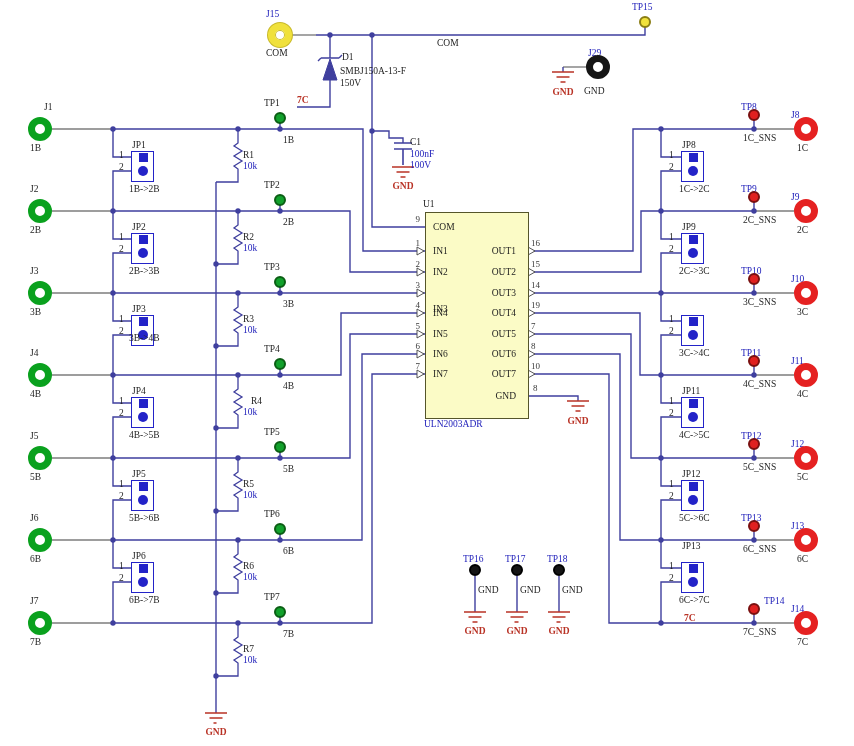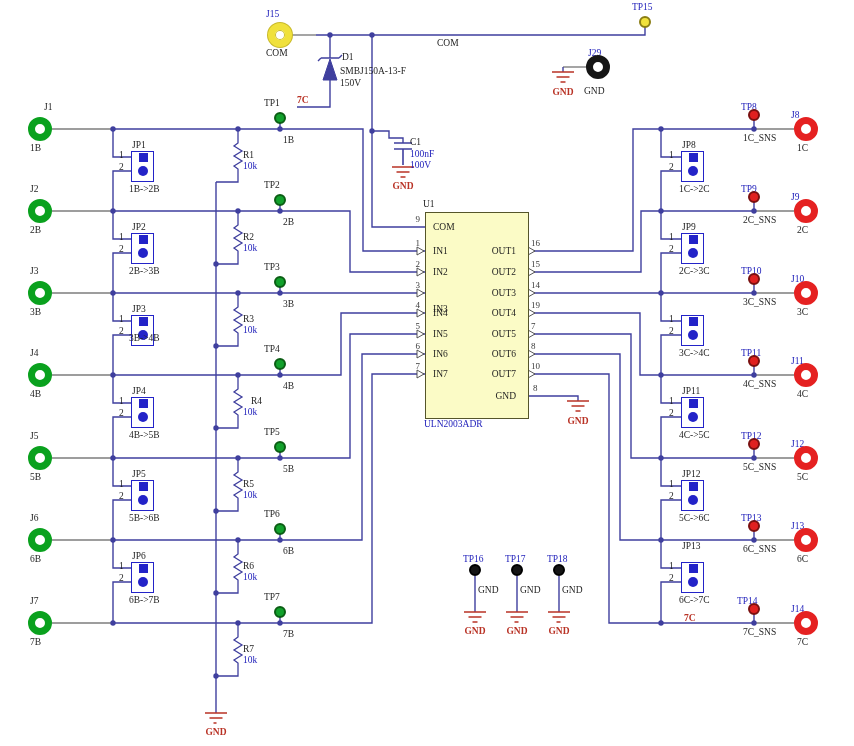--- a/index.html
+++ b/index.html
@@ -379,21 +379,21 @@
   </div>
   <div class="row" style="--y:540px">
     <div class="lbl bl" style="left:741px;top:-27px">TP13</div>
     <div class="tp red" style="left:748px;top:-20px"></div>
     <div class="lbl" style="left:743px;top:4px">6C_SNS</div>
     <div class="lbl bl" style="left:791px;top:-19px">J13</div>
     <div class="conn red" style="left:794px;top:-12px"></div>
     <div class="lbl" style="left:797px;top:14px">6C</div>
   </div>
   <div class="row" style="--y:623px">
-    <div class="lbl bl" style="left:737px;top:-27px">TP14</div>
+    <div class="lbl bl" style="left:764px;top:-27px">TP14</div>
     <div class="tp red" style="left:748px;top:-20px"></div>
     <div class="lbl" style="left:743px;top:4px">7C_SNS</div>
     <div class="lbl bl" style="left:791px;top:-19px">J14</div>
     <div class="conn red" style="left:794px;top:-12px"></div>
     <div class="lbl" style="left:797px;top:14px">7C</div>
     <div class="lbl rd" style="left:684px;top:-10px">7C</div>
   </div>
 
   <div class="row" style="--y:129px">
     <div class="lbl" style="left:682px;top:11px">JP8</div>

